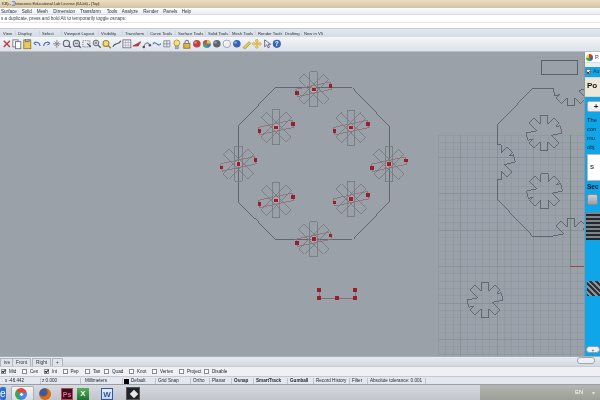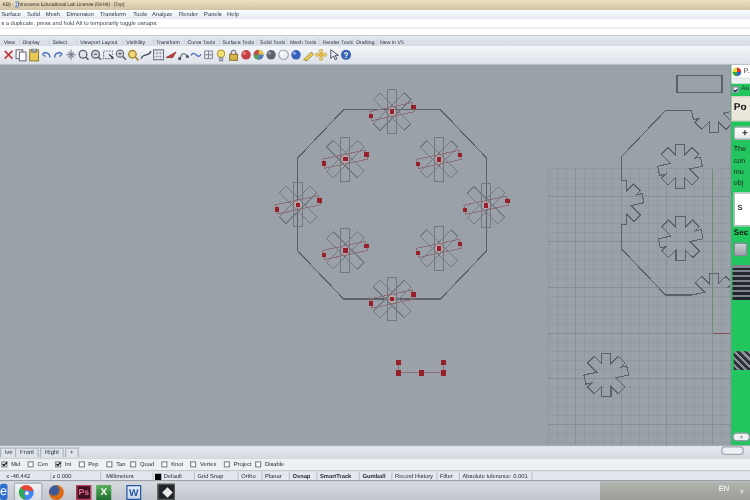--- a/index.html
+++ b/index.html
@@ -253,21 +253,21 @@
 <line x1="319" y1="246.2" x2="355" y2="246.2" stroke="#8f6d75" stroke-width="1"></line>
 <line x1="319" y1="238" x2="319" y2="246.2" stroke="#8f6d75" stroke-width="0.8"></line>
 <line x1="355" y1="238" x2="355" y2="246.2" stroke="#8f6d75" stroke-width="0.8"></line>
 <rect x="316.8" y="244.0" width="4.4" height="4.4" fill="#97202b"></rect>
 <rect x="334.8" y="244.0" width="4.4" height="4.4" fill="#97202b"></rect>
 <rect x="352.8" y="244.0" width="4.4" height="4.4" fill="#97202b"></rect>
 <rect x="316.8" y="235.6" width="4.4" height="4.4" fill="#97202b"></rect>
 <rect x="352.8" y="235.6" width="4.4" height="4.4" fill="#97202b"></rect>
 </svg>
 
-<div class="abs" style="left:584px;top:52px;width:16px;height:304px;background:#22c55e;border-left:1px solid #8e959e;overflow:hidden;">
+<div class="abs" style="left:584px;top:52px;width:16px;height:304px;background:#0ea5e9;border-left:1px solid #8e959e;overflow:hidden;">
  <div class="abs" style="left:0;top:0;width:16px;height:11px;background:#fff;border-bottom:1px solid #dcdfe3;"></div>
  <div class="abs" style="left:1px;top:2px;width:7px;height:7px;border-radius:50%;background:conic-gradient(#d33 0 25%,#36c 25% 50%,#3a3 50% 75%,#dd3 75% 100%);"></div>
  <span class="abs" style="left:10px;top:2px;font-size:5.5px;color:#333;">P..</span>
  <div class="abs" style="left:0;top:11px;width:16px;height:4px;background:#eceef0;"></div>
  <div class="abs" style="left:1px;top:17px;width:4.5px;height:4.5px;background:#fff;border:1px solid #778;"></div>
  <div class="abs" style="left:2px;top:19px;width:3px;height:1.8px;border-left:1px solid #235;border-bottom:1px solid #235;transform:rotate(-45deg);"></div>
  <span class="abs" style="left:8px;top:16px;font-size:5.3px;color:#333;">Au</span>
  <div class="abs" style="left:0;top:25px;width:16px;height:20px;background:#ebe7da;border-top:1px solid #d8d4c8;border-bottom:1px solid #d8d4c8;"></div>
  <div class="abs" style="left:2px;top:29px;font-size:8px;font-weight:bold;color:#111;">Po</div>
  <div class="abs" style="left:2px;top:49px;width:18px;height:11px;background:linear-gradient(#fdfdfd,#e8eaec);border:1px solid #aab;border-radius:2px;font-size:8px;font-weight:bold;color:#222;text-align:center;line-height:10px;">+</div>

